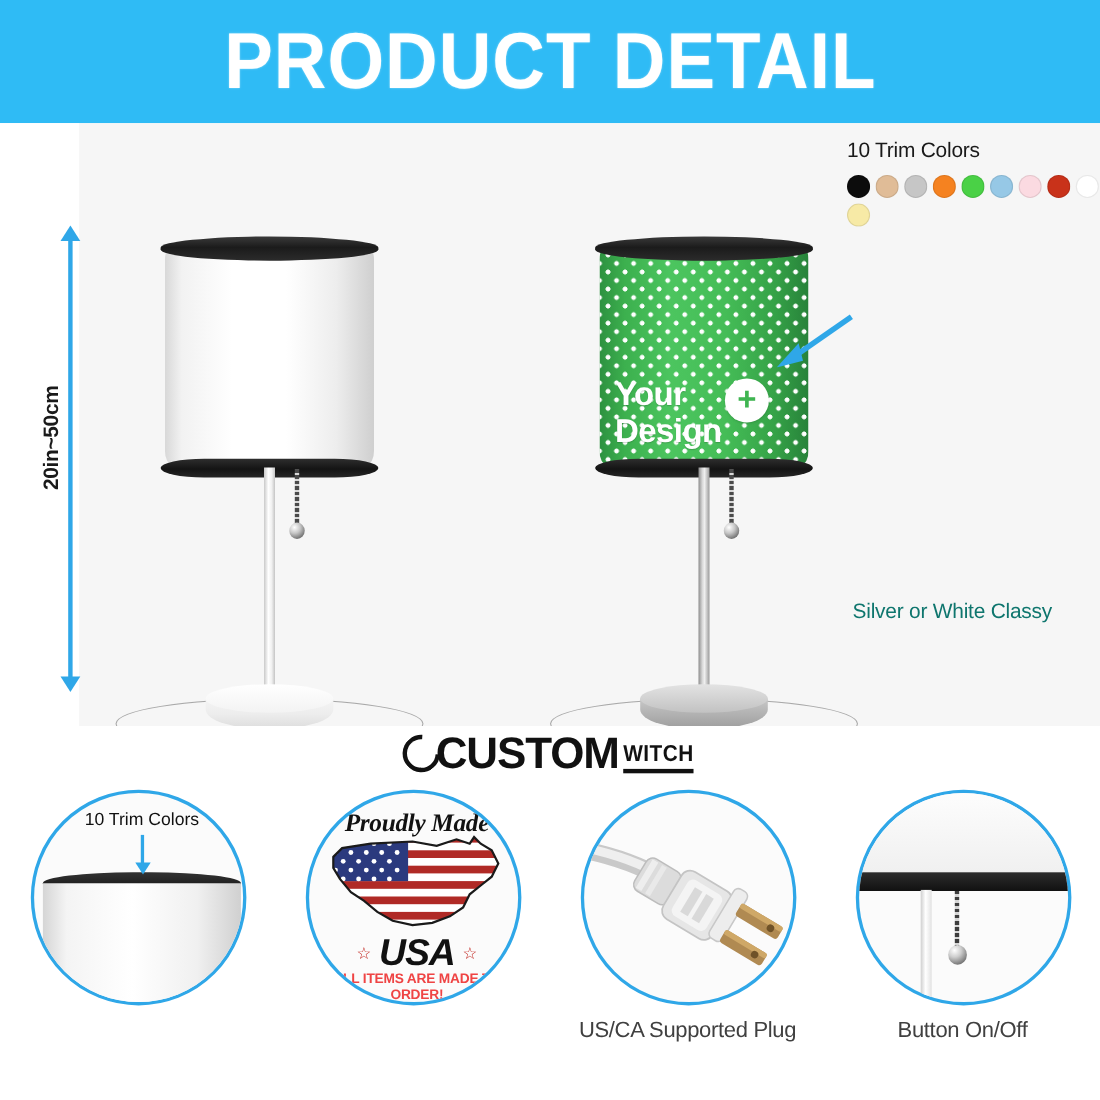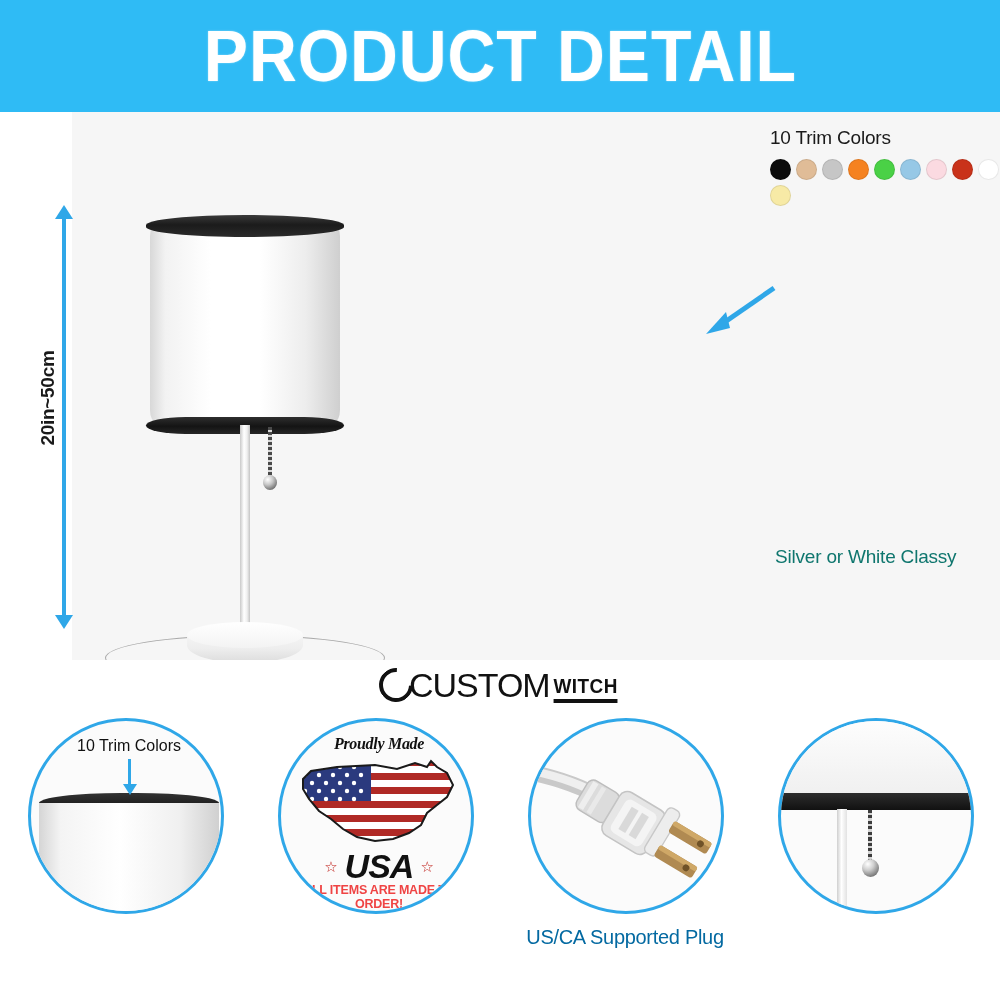--- a/index.html
+++ b/index.html
@@ -142,56 +142,56 @@
   #arrow-trim-green { left: 700px; top: 172px; width: 80px; height: 50px; }
   #arrow-silver { left: 708px; top: 548px; width: 80px; height: 50px; }
 
   #silver-callout { position: absolute; left: 775px; top: 434px; font-size: 19px; color: #0f766e; letter-spacing: -.2px; }
 
   
   #logo { position: absolute; left: 0; top: 660px; width: 1000px; height: 50px;
     display: flex; align-items: center; justify-content: center; gap: 0; background: #ffffff; }
   #logo-mark { width: 34px; height: 34px; border-radius: 50%;
     border: 4px solid #111; border-right-color: transparent; transform: rotate(-42deg); margin-right: -4px; }
-  #logo-custom { font-size: 34px; font-weight: normal; color: #111; letter-spacing: -1px; text-align: center; }
+  #logo-custom { font-size: 40px; font-weight: bold; color: #111; letter-spacing: -1px; text-align: center; }
   #logo-witch { font-size: 21px; font-weight: bold; color: #111; letter-spacing: .5px;
     border-bottom: 4px solid #111; padding-bottom: 1px; transform: scaleX(.9) translateY(3px); }
 
   
   #features { position: absolute; left: 0; top: 710px; width: 1000px; height: 290px; background: #ffffff; }
   .feature { position: absolute; width: 250px; height: 290px; }
   #feature-1 { left: 0; }
   #feature-2 { left: 250px; }
   #feature-3 { left: 500px; }
   #feature-4 { left: 750px; }
   .circle {
     position: absolute; left: 28px; top: 8px; width: 196px; height: 196px; border-radius: 50%;
     border: 3px solid #2fa7e8; background: #fbfbfb; overflow: hidden;
   }
   .feature-caption {
     position: absolute; left: 0; top: 216px; width: 250px; text-align: center;
-    font-size: 20px; color: #0369a1; letter-spacing: -.3px;
+    font-size: 20px; color: #404040; letter-spacing: -.3px;
   }
 
   
   #f1-label { position: absolute; left: 0; top: 16px; width: 196px; text-align: center;
     font-size: 16px; color: #111; font-weight: normal; }
   #f1-arrow-shaft { position: absolute; left: 97px; top: 38px; width: 2.5px; height: 28px; background: #2fa7e8; }
   #f1-arrow-head { position: absolute; left: 91.5px; top: 63px; width: 0; height: 0;
     border-left: 7px solid transparent; border-right: 7px solid transparent; border-top: 11px solid #2fa7e8; }
   #f1-trim { position: absolute; left: 8px; top: 72px; width: 180px; height: 20px;
     background: linear-gradient(180deg,#333,#101010); border-radius: 50% / 55%; }
   #f1-shade { position: absolute; left: 8px; top: 82px; width: 180px; height: 130px;
     background: linear-gradient(90deg,#d5d5d5 0%,#f4f4f4 12%,#ffffff 45%,#f0f0f0 78%,#d0d0d0 100%);
     border-radius: 0 0 14% 14%; }
 
   
   #usa-top { position: absolute; left: 0; top: 14px; width: 196px; text-align: center;
     font-family: "Liberation Serif", serif; font-style: italic; font-weight: bold;
-    font-size: 16px; color: #111; letter-spacing: -.3px; }
+    font-size: 23px; color: #111; letter-spacing: -.3px; }
   #usa-inthe { position: absolute; left: 108px; top: 39px; font-family: "Liberation Serif", serif;
     font-style: italic; font-weight: bold; font-size: 13px; color: #7f1d1d; margin-top: 18px; }
   #usa-map { position: absolute; left: 16px; top: 32px; width: 164px; height: 96px; }
   #usa-word-row { position: absolute; left: 0; top: 126px; width: 196px;
     display: flex; align-items: center; justify-content: center; gap: 7px; }
   #usa-word { font-size: 34px; font-weight: bold; font-style: italic; color: #111; letter-spacing: -1px; }
   .usa-star { color: #c0201a; font-size: 15px; }
   #usa-sub { position: absolute; left: 0; top: 162px; width: 196px; text-align: center;
     font-size: 12.5px; font-weight: bold; color: #ef4444; letter-spacing: -.2px; }
 
@@ -239,20 +239,43 @@
       <div class="chain-ball"></div>
     </div>
     <div class="pole pole-white"></div>
     <div class="cord-ring"></div>
     <div class="base base-white">
       <div class="base-side"></div>
       <div class="base-top"></div>
     </div>
   </div>
 
+  <div class="lamp" id="lamp-green">
+    <div class="shade">
+      <div class="shade-body shade-green-body">
+        <div id="design-text">
+          <div class="design-line">Your</div>
+          <div class="design-line">Design</div>
+          <div id="design-plus">+</div>
+        </div>
+      </div>
+      <div class="trim-top"></div>
+      <div class="trim-bottom"></div>
+    </div>
+    <div class="pull-chain">
+      <div class="chain-beads"></div>
+      <div class="chain-ball"></div>
+    </div>
+    <div class="pole pole-silver"></div>
+    <div class="cord-ring"></div>
+    <div class="base base-silver">
+      <div class="base-side"></div>
+      <div class="base-top"></div>
+    </div>
+  </div>
 
   <div class="diag-arrow" id="arrow-trim-green">
     <svg width="80" height="50" viewBox="0 0 80 50">
       <line x1="74" y1="4" x2="22" y2="40" stroke="#2fa7e8" stroke-width="5"></line>
       <polygon points="6,50 26,28 30,44" fill="#2fa7e8"></polygon>
     </svg>
   </div>
 
   <div id="trim-callout">
     <div id="trim-callout-title">10 Trim Colors</div>
@@ -390,14 +413,15 @@
   </div>
 
   <div class="feature" id="feature-4">
     <div class="circle">
       <div id="f4-shade"></div>
       <div id="f4-trim"></div>
       <div id="f4-pole"></div>
       <div id="f4-chain"></div>
       <div id="f4-ball"></div>
     </div>
+    <div class="feature-caption">Button On/Off</div>
   </div>
 </div>
 
 </body></html>

